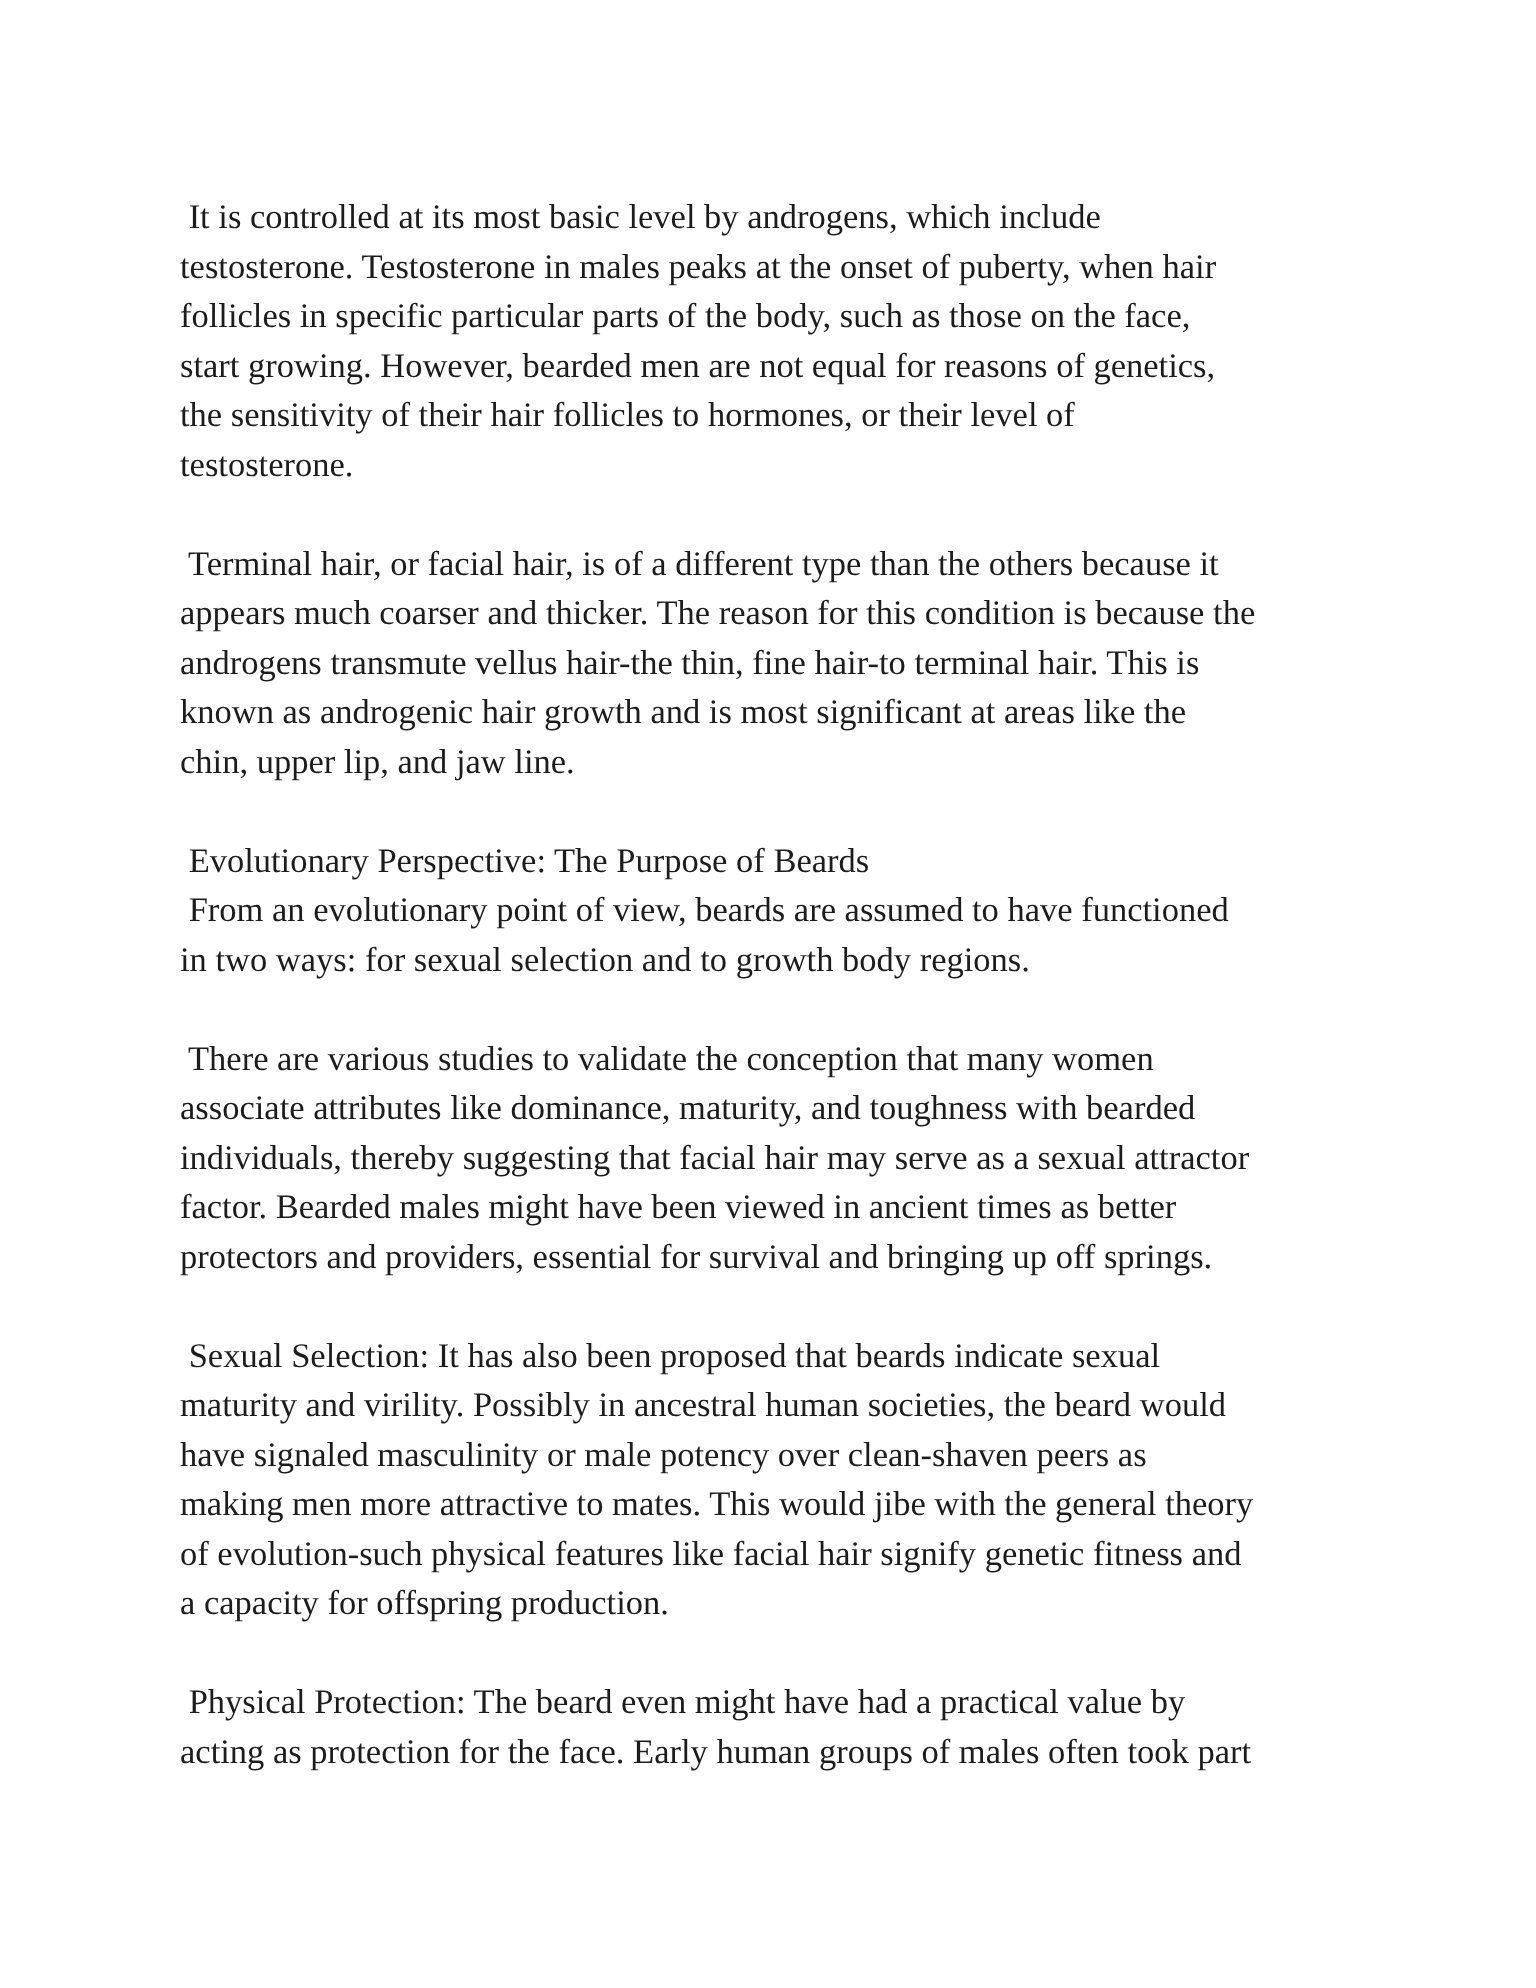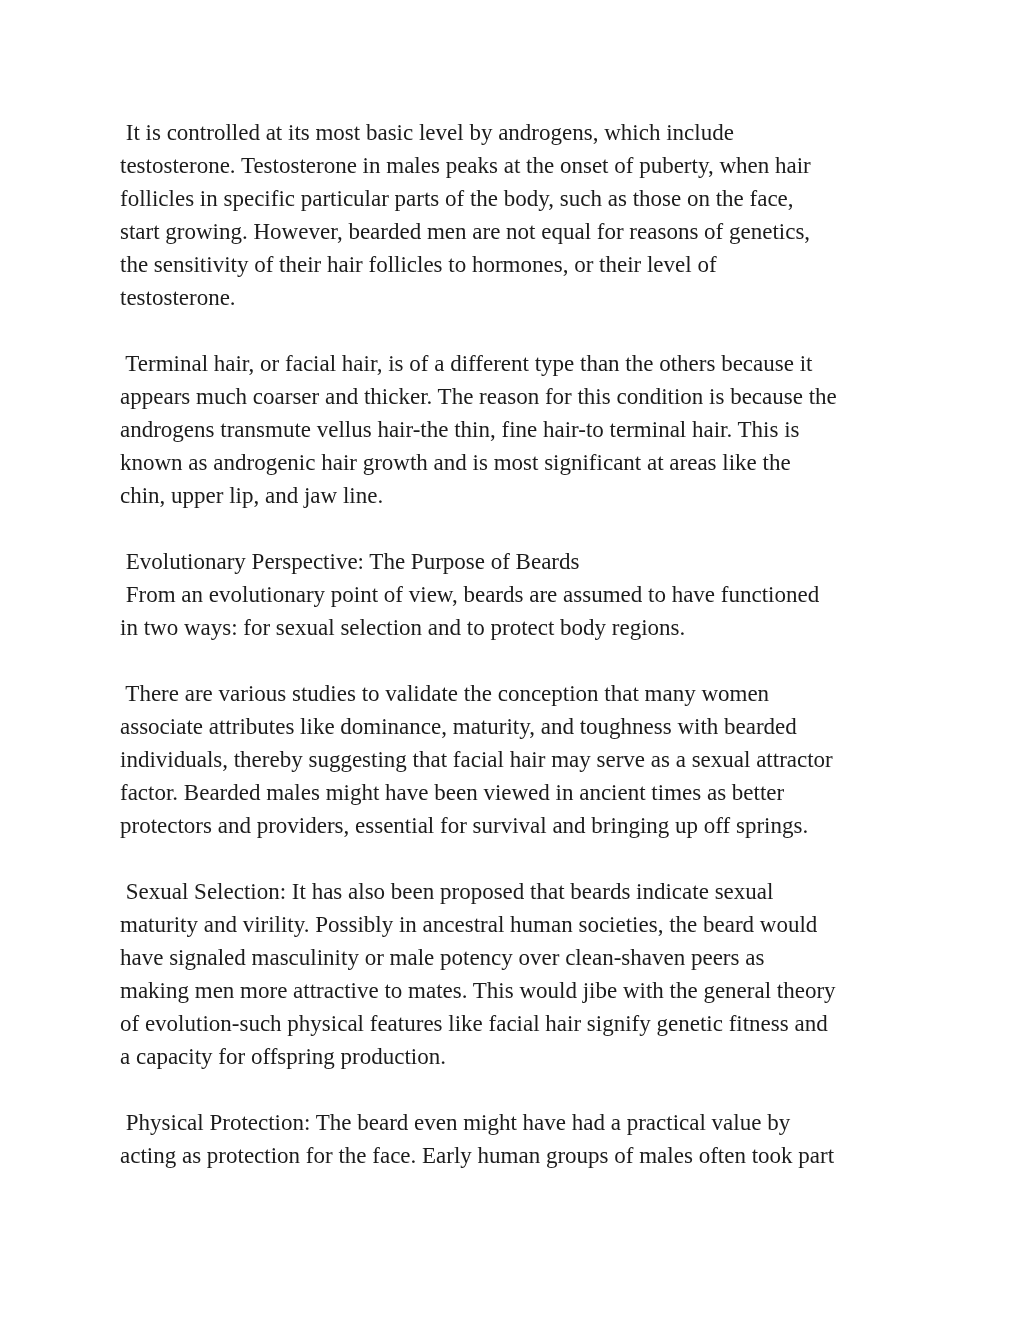--- a/index.html
+++ b/index.html
@@ -9,21 +9,21 @@
   }
   body {
     width: 1024px;
     height: 1325px;
     background: #ffffff;
     overflow: hidden;
     position: relative;
   }
   .page {
     position: absolute;
-    top: 0;
+    top: 12px;
     left: 0;
     width: 1024px;
     height: 1281px;
     background: #ffffff;
   }
   .content {
     position: absolute;
     top: 116px;
     left: 120px;
     width: 880px;
@@ -52,21 +52,21 @@
 start growing. However, bearded men are not equal for reasons of genetics,
 the sensitivity of their hair follicles to hormones, or their level of
 testosterone.</p>
       <p class="paragraph"> Terminal hair, or facial hair, is of a different type than the others because it
 appears much coarser and thicker. The reason for this condition is because the
 androgens transmute vellus hair-the thin, fine hair-to terminal hair. This is
 known as androgenic hair growth and is most significant at areas like the
 chin, upper lip, and jaw line.</p>
       <p class="paragraph"> Evolutionary Perspective: The Purpose of Beards
  From an evolutionary point of view, beards are assumed to have functioned
-in two ways: for sexual selection and to protect body regions.</p>
+in two ways: for sexual selection and to growth body regions.</p>
       <p class="paragraph"> There are various studies to validate the conception that many women
 associate attributes like dominance, maturity, and toughness with bearded
 individuals, thereby suggesting that facial hair may serve as a sexual attractor
 factor. Bearded males might have been viewed in ancient times as better
 protectors and providers, essential for survival and bringing up off springs.</p>
       <p class="paragraph"> Sexual Selection: It has also been proposed that beards indicate sexual
 maturity and virility. Possibly in ancestral human societies, the beard would
 have signaled masculinity or male potency over clean-shaven peers as
 making men more attractive to mates. This would jibe with the general theory
 of evolution-such physical features like facial hair signify genetic fitness and

